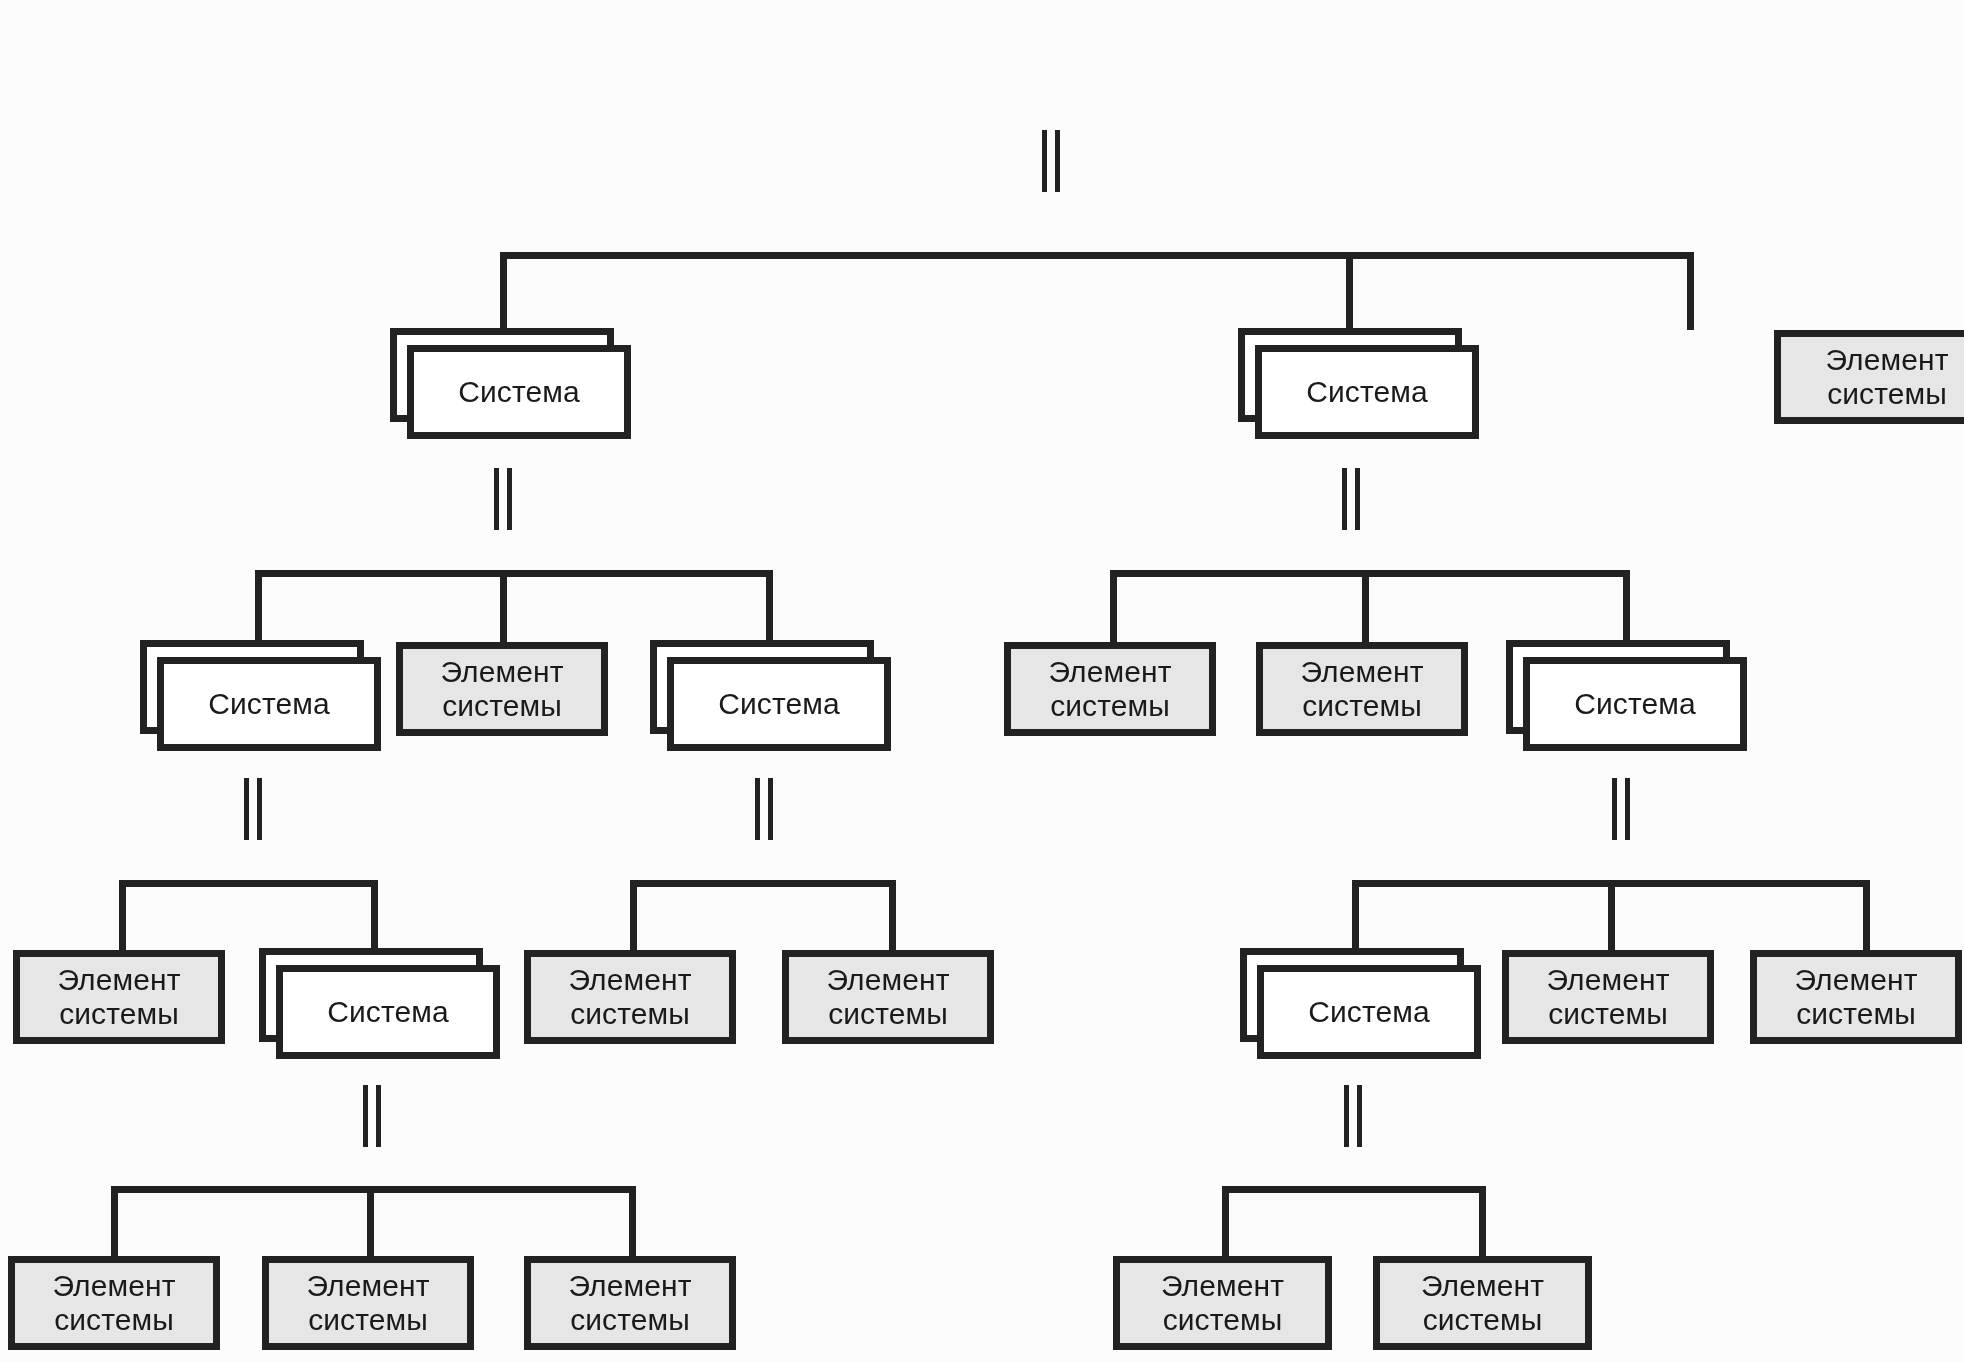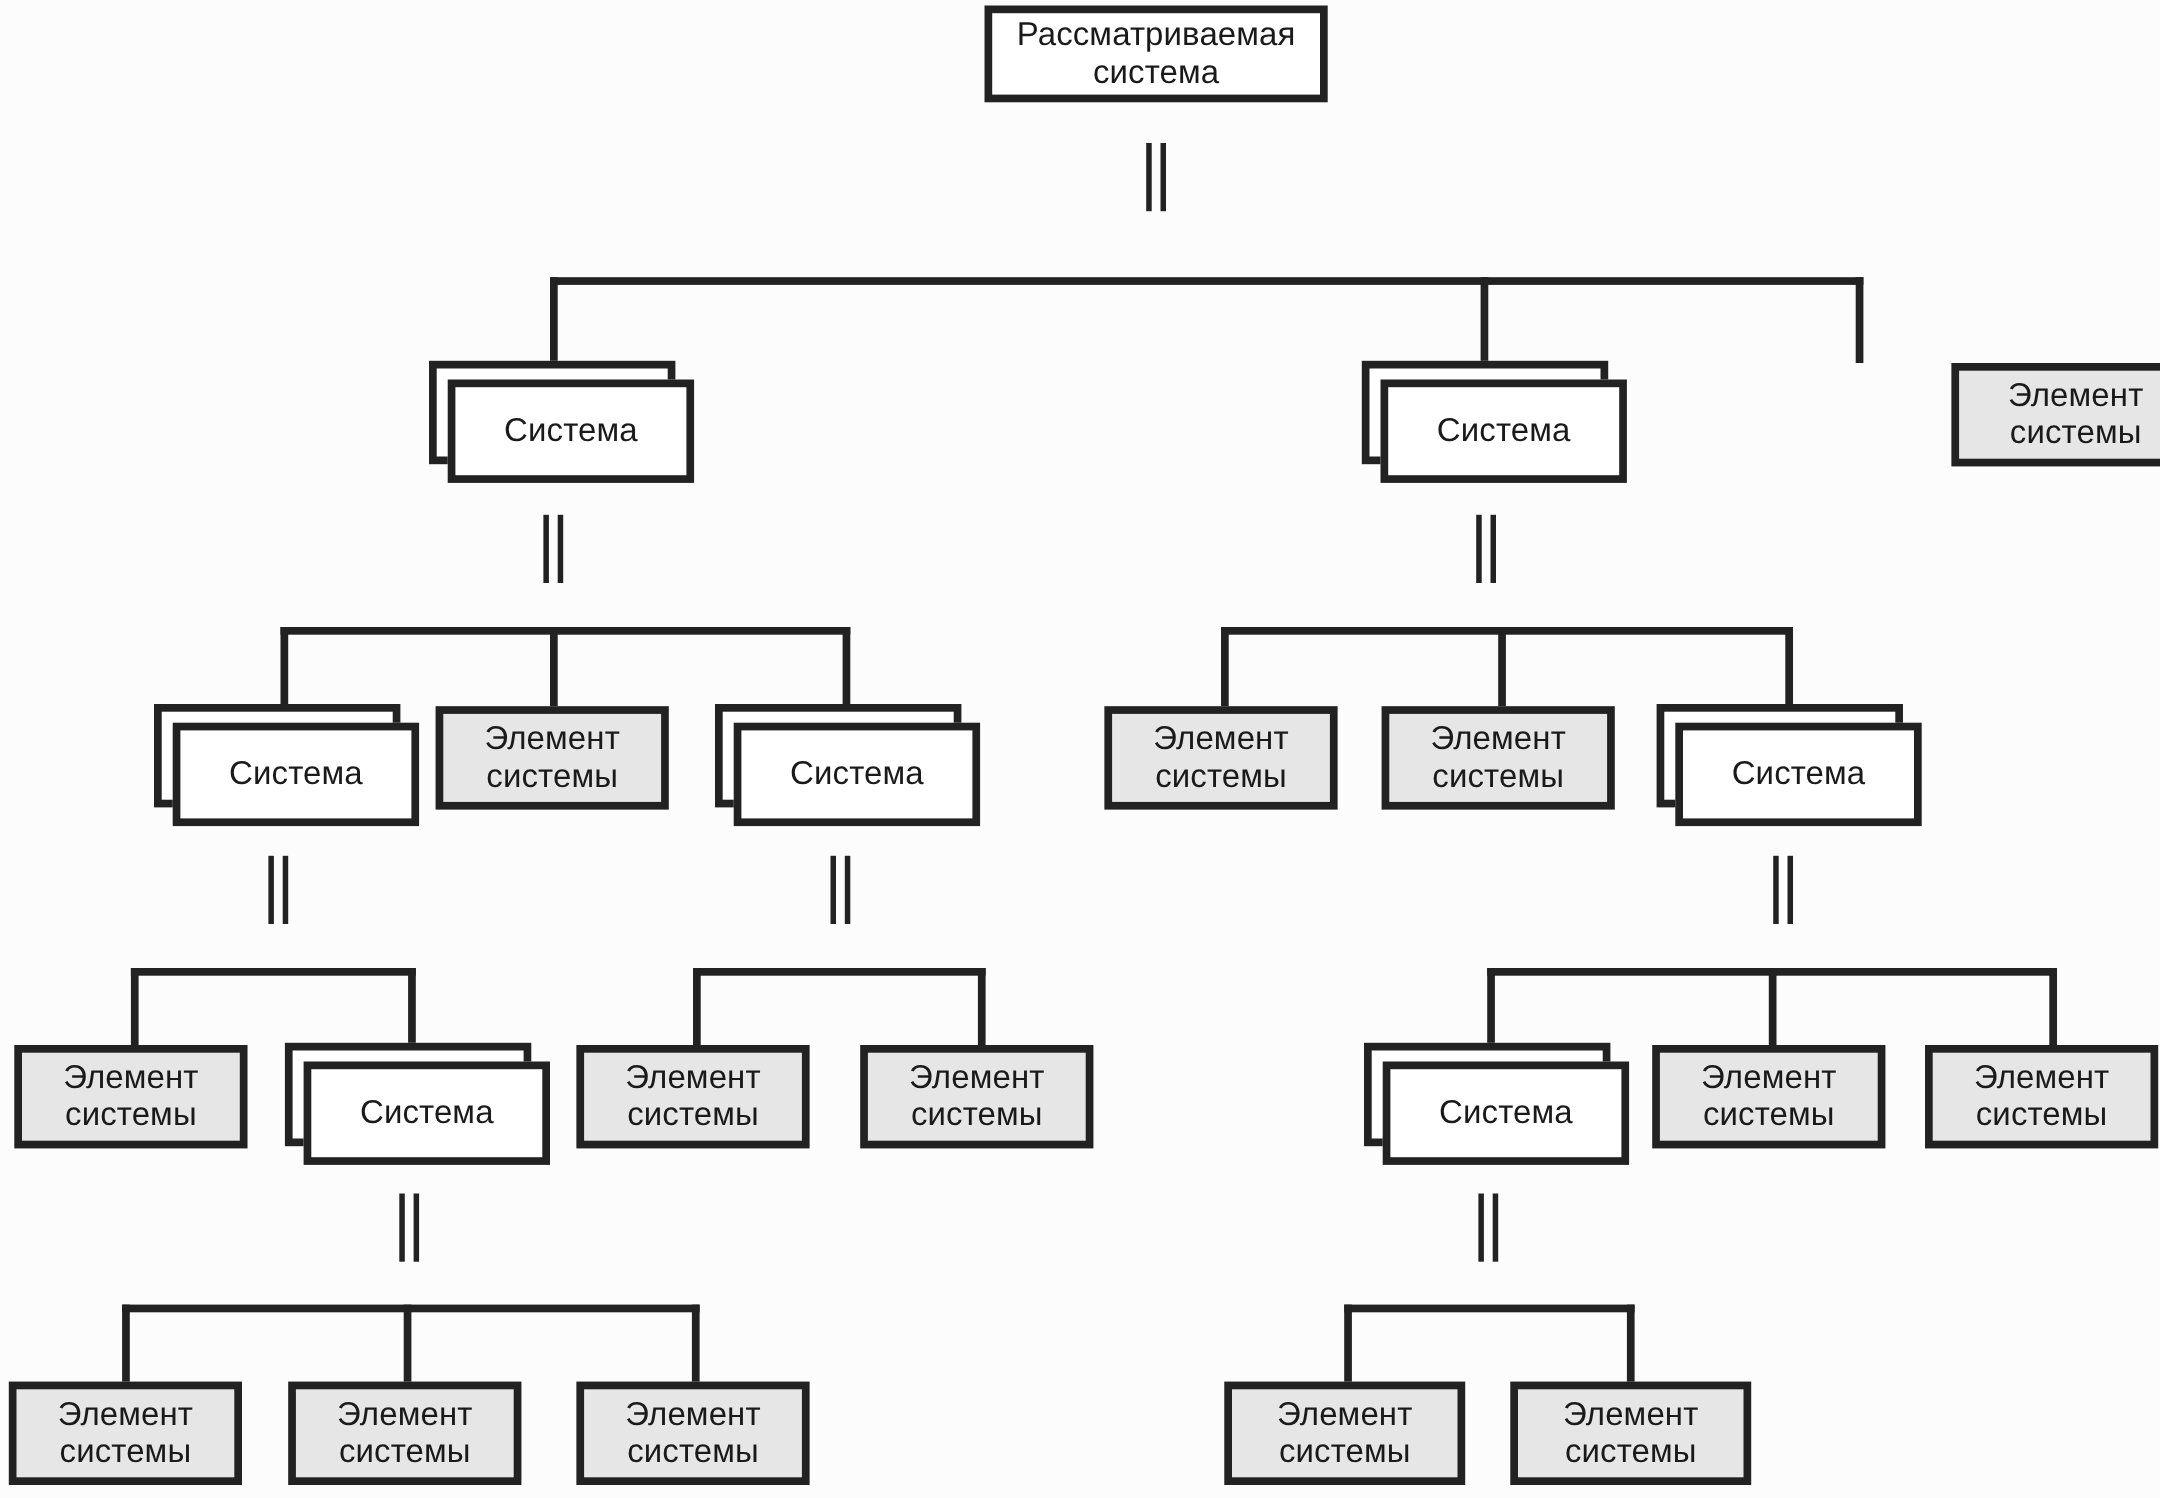--- a/index.html
+++ b/index.html
@@ -91,23 +91,20 @@
     left: 17px;
     top: 17px;
     z-index: 3;
   }
 </style>
 </head>
 <body>
 
 <div id="stage">
 
-  <div class="node root" style="left:895px; top:5px; width:312px; height:88px;">
-    <span class="lbl"><span>Рассматриваемая</span><br><span>система</span></span>
-  </div>
 
   <div class="dbl" style="left:1042px; top:130px; width:18px; height:62px;">
       <i class="a"></i>
       <i class="b"></i>
     </div>
 
   <div class="hline" style="left:500px; top:252px; width:1194px;"></div>
   <div class="vline" style="left:500px; top:252px; height:78px;"></div>
   <div class="vline" style="left:1346px; top:252px; height:78px;"></div>
   <div class="vline" style="left:1687px; top:252px; height:78px;"></div>

